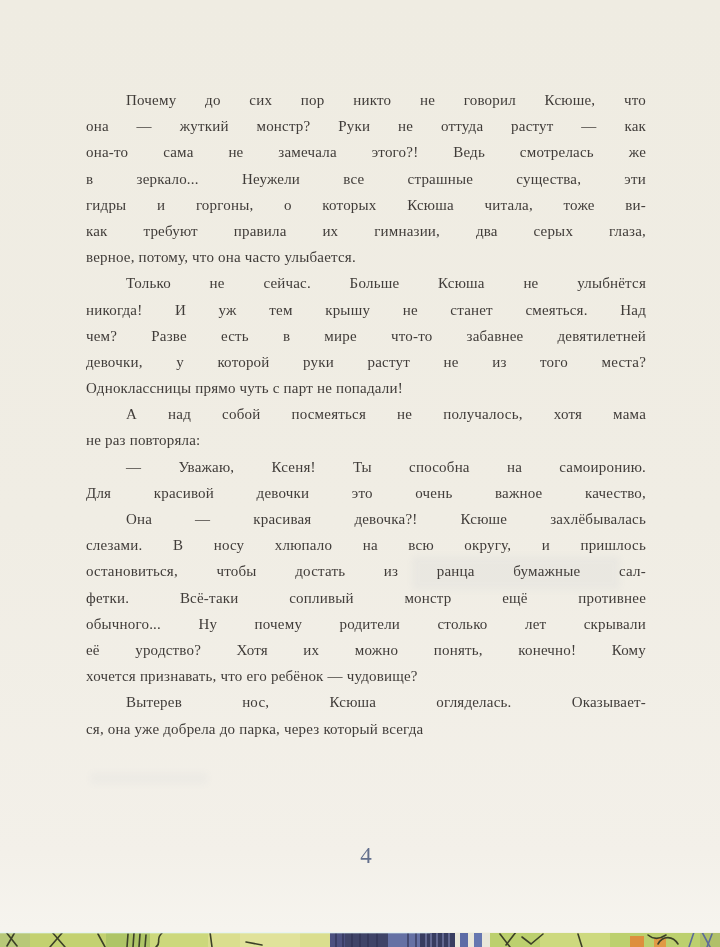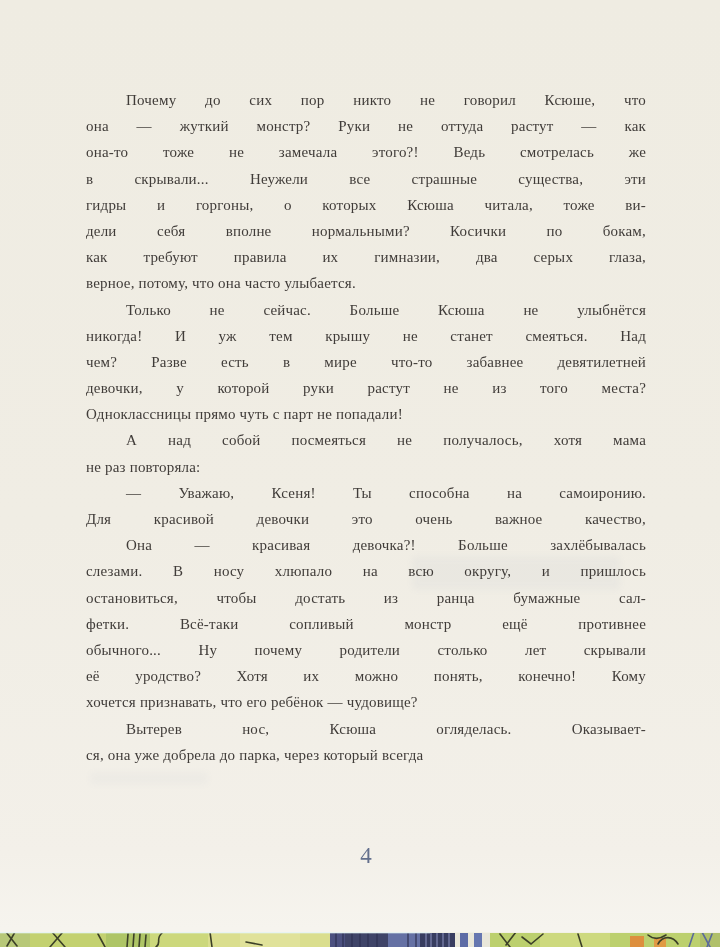--- a/index.html
+++ b/index.html
@@ -64,44 +64,43 @@
 
 <div class="page">
 
   <div class="ghost ghost-1"></div>
   <div class="ghost ghost-2"></div>
 
   <div class="text-block">
       <div class="paragraph">
         <div class="line first">Почему до сих пор никто не говорил Ксюше, что</div>
         <div class="line">она — жуткий монстр? Руки не оттуда растут — как</div>
-        <div class="line">она-то тоже не замечала этого?! Ведь смотрелась же</div>
-        <div class="line">в скрывали... Неужели все страшные существа, эти</div>
+        <div class="line">она-то сама не замечала этого?! Ведь смотрелась же</div>
+        <div class="line">в зеркало... Неужели все страшные существа, эти</div>
         <div class="line">гидры и горгоны, о которых Ксюша читала, тоже ви-</div>
-        <div class="line">дели себя вполне нормальными? Косички по бокам,</div>
         <div class="line">как требуют правила их гимназии, два серых глаза,</div>
         <div class="line last">верное, потому, что она часто улыбается.</div>
       </div>
       <div class="paragraph">
         <div class="line first">Только не сейчас. Больше Ксюша не улыбнётся</div>
         <div class="line">никогда! И уж тем крышу не станет смеяться. Над</div>
         <div class="line">чем? Разве есть в мире что-то забавнее девятилетней</div>
         <div class="line">девочки, у которой руки растут не из того места?</div>
         <div class="line last">Одноклассницы прямо чуть с парт не попадали!</div>
       </div>
       <div class="paragraph">
         <div class="line first">А над собой посмеяться не получалось, хотя мама</div>
         <div class="line last">не раз повторяла:</div>
       </div>
       <div class="paragraph">
         <div class="line first">— Уважаю, Ксеня! Ты способна на самоиронию.</div>
         <div class="line">Для красивой девочки это очень важное качество,</div>
       </div>
       <div class="paragraph">
-        <div class="line first">Она — красивая девочка?! Больше захлёбывалась</div>
+        <div class="line first">Она — красивая девочка?! Ксюше захлёбывалась</div>
         <div class="line">слезами. В носу хлюпало на всю округу, и пришлось</div>
         <div class="line">остановиться, чтобы достать из ранца бумажные сал-</div>
         <div class="line">фетки. Всё-таки сопливый монстр ещё противнее</div>
         <div class="line">обычного... Ну почему родители столько лет скрывали</div>
         <div class="line">её уродство? Хотя их можно понять, конечно! Кому</div>
         <div class="line last">хочется признавать, что его ребёнок — чудовище?</div>
       </div>
       <div class="paragraph">
         <div class="line first">Вытерев нос, Ксюша огляделась. Оказывает-</div>
         <div class="line last">ся, она уже добрела до парка, через который всегда</div>

